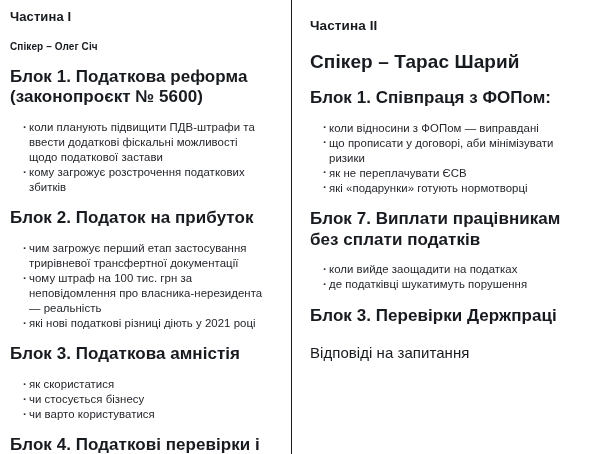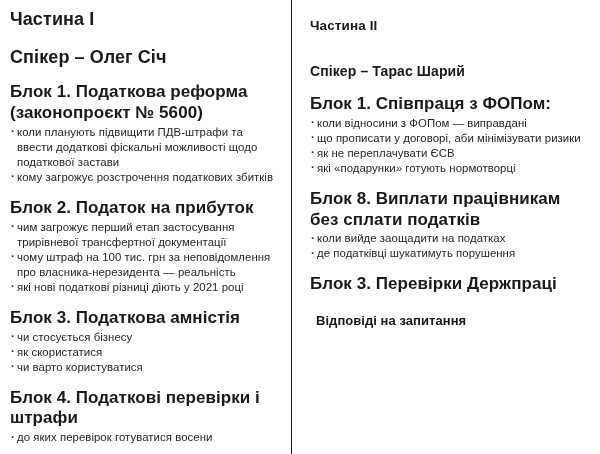--- a/index.html
+++ b/index.html
@@ -38,75 +38,75 @@
   .column-left {
     width: 291px;
     padding: 9px 12px 0 10px;
   }
   .column-right {
     width: 309px;
     padding: 18px 10px 0 19px;
     border-radius: 11px;
   }
   .part-title {
-    font-size: 18px;
+    font-size: 13px;
     font-weight: bold;
     letter-spacing: 0.1px;
     line-height: 1.2;
     margin: 0;
   }
   .speaker-title {
-    font-size: 18px;
+    font-size: 10px;
     font-weight: bold;
     letter-spacing: 0.1px;
     line-height: 1.2;
     margin: 16px 0 0 0;
   }
   .column-right .part-title { font-size: 13.5px; }
-  .column-right .speaker-title { font-size: 14px; margin-top: 29px; }
+  .column-right .speaker-title { font-size: 19px; margin-top: 17px; }
 
   .block {
     margin-top: 13px;
   }
   .block:first-of-type {
     margin-top: 14px;
   }
   .block-heading {
     font-size: 17px;
     font-weight: bold;
     line-height: 1.22;
     letter-spacing: 0.05px;
     margin: 0 0 1px 0;
   }
   .bullets {
     list-style: none;
-    margin: 0;
+    margin: 12px;
     padding: 0;
   }
   .bullets li {
     font-size: 11.4px;
     line-height: 1.32;
     letter-spacing: 0.05px;
     padding-left: 7px;
     position: relative;
     color: #23262b;
   }
   .bullets li::before {
     content: "\00B7";
     position: absolute;
     left: 1px;
     top: -0.5px;
     font-weight: bold;
   }
   .closing {
-    font-size: 13px;
-    font-weight: bold;
+    font-size: 15px;
+    font-weight: normal;
     letter-spacing: 0.05px;
     line-height: 1.25;
-    margin: 6px;
+    margin: 0;
   }
   .closing-right { margin-top: 18px; }
 </style>
 </head>
 <body>
 
 <div class="page">
 
   <div class="column column-left">
     <h1 class="part-title">Частина I</h1>
@@ -125,22 +125,22 @@
       <ul class="bullets">
         <li>чим загрожує перший етап застосування трирівневої трансфертної документації</li>
         <li>чому штраф на 100 тис. грн за неповідомлення про власника-нерезидента — реальність</li>
         <li>які нові податкові різниці діють у 2021 році</li>
       </ul>
     </div>
 
     <div class="block">
       <div class="block-heading">Блок 3. Податкова амністія</div>
       <ul class="bullets">
+        <li>як скористатися</li>
         <li>чи стосується бізнесу</li>
-        <li>як скористатися</li>
         <li>чи варто користуватися</li>
       </ul>
     </div>
 
     <div class="block">
       <div class="block-heading">Блок 4. Податкові перевірки і штрафи</div>
       <ul class="bullets">
         <li>до яких перевірок готуватися восени</li>
       </ul>
     </div>
@@ -157,21 +157,21 @@
       <div class="block-heading">Блок 1. Співпраця з ФОПом:</div>
       <ul class="bullets">
         <li>коли відносини з ФОПом — виправдані</li>
         <li>що прописати у договорі, аби мінімізувати ризики</li>
         <li>як не переплачувати ЄСВ</li>
         <li>які «подарунки» готують нормотворці</li>
       </ul>
     </div>
 
     <div class="block">
-      <div class="block-heading">Блок 8. Виплати працівникам без сплати податків</div>
+      <div class="block-heading">Блок 7. Виплати працівникам без сплати податків</div>
       <ul class="bullets">
         <li>коли вийде заощадити на податках</li>
         <li>де податківці шукатимуть порушення</li>
       </ul>
     </div>
 
     <div class="block">
       <div class="block-heading">Блок 3. Перевірки Держпраці</div>
     </div>
 

